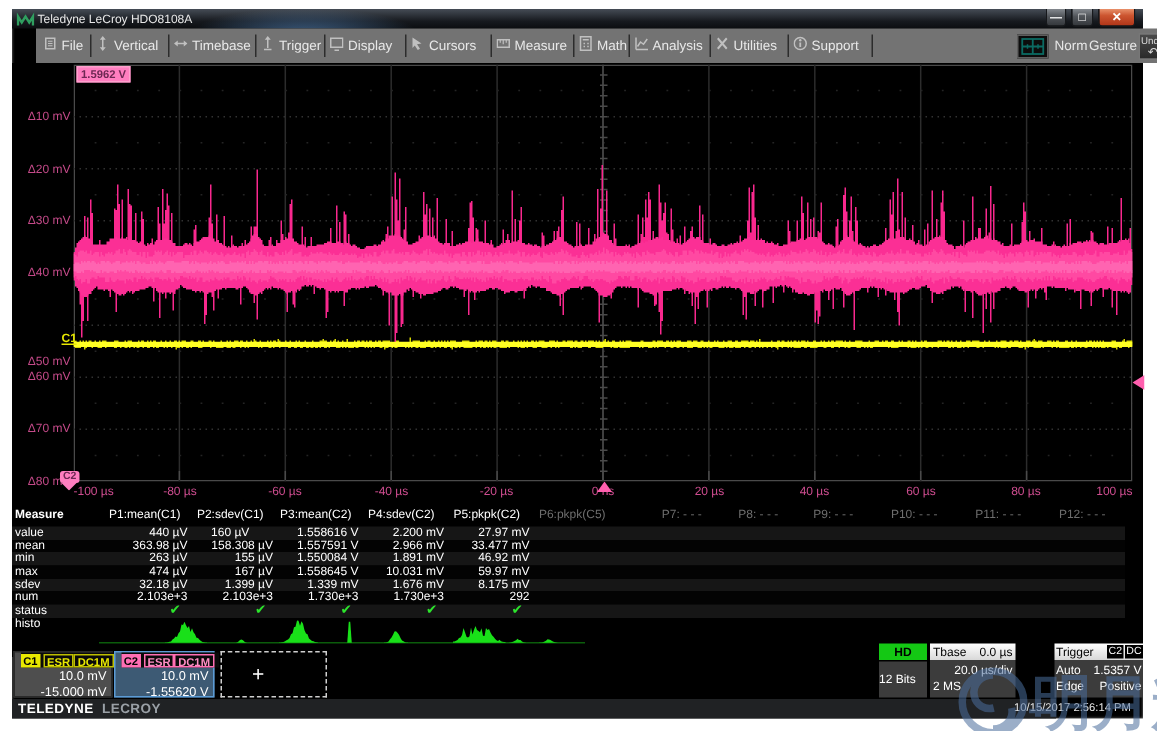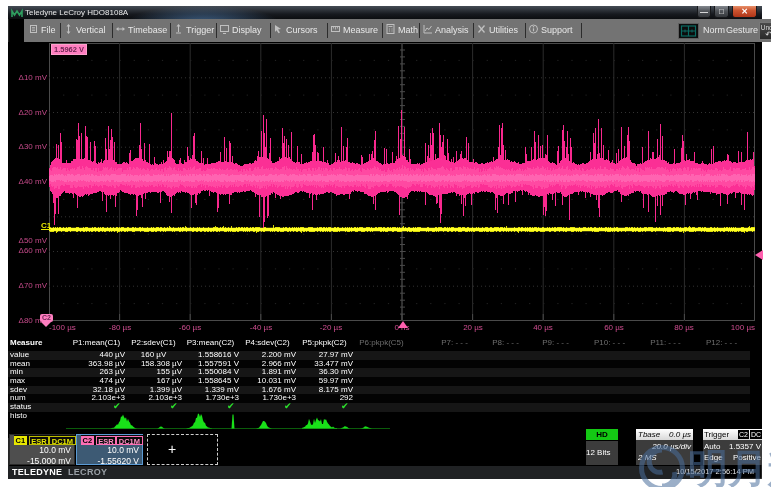--- a/index.html
+++ b/index.html
@@ -222,21 +222,21 @@
         <span class="cell" style="left:174px;">1.557591 V</span>
         <span class="cell" style="left:231px;">2.966 mV</span>
         <span class="cell" style="left:288px;">33.477 mV</span>
       </div>
       <div class="trow" style="top:36.3px;background:#161616;">
         <span class="rl">min</span>
         <span class="cell" style="left:60px;">263 µV</span>
         <span class="cell" style="left:117px;">155 µV</span>
         <span class="cell" style="left:174px;">1.550084 V</span>
         <span class="cell" style="left:231px;">1.891 mV</span>
-        <span class="cell" style="left:288px;">36.30 mV</span>
+        <span class="cell" style="left:288px;">46.92 mV</span>
       </div>
       <div class="trow" style="top:45.0px;background:#030303;">
         <span class="rl">max</span>
         <span class="cell" style="left:60px;">474 µV</span>
         <span class="cell" style="left:117px;">167 µV</span>
         <span class="cell" style="left:174px;">1.558645 V</span>
         <span class="cell" style="left:231px;">10.031 mV</span>
         <span class="cell" style="left:288px;">59.97 mV</span>
       </div>
       <div class="trow" style="top:53.6px;background:#161616;">
@@ -284,21 +284,21 @@
   <div class="cbody">10.0 mV<br>-15.000 mV</div>
 </div>
 <div class="chbox abs" style="left:68px;width:67px;background:#3d5a74;border:1px solid #5b9bd5;">
   <div class="chead"><span class="badge" style="background:#ff6eb4;color:#000;">C2</span> <span class="badge" style="border:1px solid #ff6eb4;color:#ff8ec4;">ESR</span><span class="badge" style="border:1px solid #ff6eb4;color:#ff8ec4;">DC1M</span></div>
   <div class="cbody">10.0 mV<br>-1.55620 V</div>
 </div>
 <div class="abs" style="left:139px;top:428px;width:71px;height:31px;border:1px dashed #cfcfcf;color:#fff;font-size:14px;line-height:29px;padding-left:20px;">+</div>
 
 <div class="abs" style="left:578px;top:423px;width:32px;height:11px;background:#14c814;color:#000;font-weight:bold;font-size:8px;text-align:center;line-height:11px;">HD</div>
 <div class="abs" style="left:578px;top:435px;width:32px;height:24px;background:#3c3c3c;color:#fff;font-size:8px;text-align:left;line-height:24px;">12 Bits</div>
-<div class="ibox abs" style="left:628px;top:423px;width:57px;height:36px;font-style:italic;">
+<div class="ibox abs" style="left:612px;top:423px;width:57px;height:36px;">
   <div class="ihead">
         <span style="position:absolute;left:2px;">Tbase</span>
         <span style="position:absolute;right:2px;">0.0 µs</span>
       </div>
   <div class="ibody" style="height:25px;">
         <span style="position:absolute;right:2px;top:2px;">20.0 µs/div</span>
         <span style="position:absolute;left:2px;top:13px;">2 MS</span>
         <span style="position:absolute;right:2px;top:13px;margin-top:36px;">10 GS/s</span>
       </div>
 </div>

